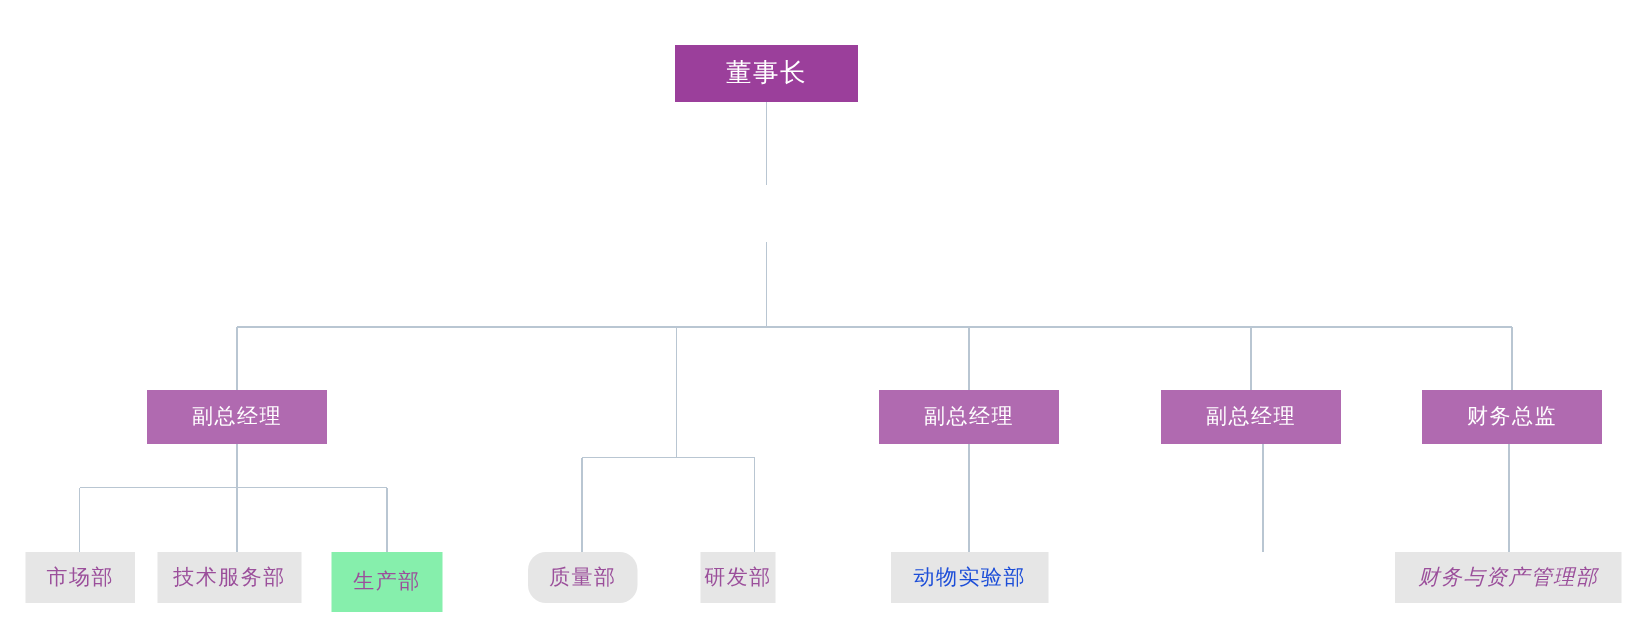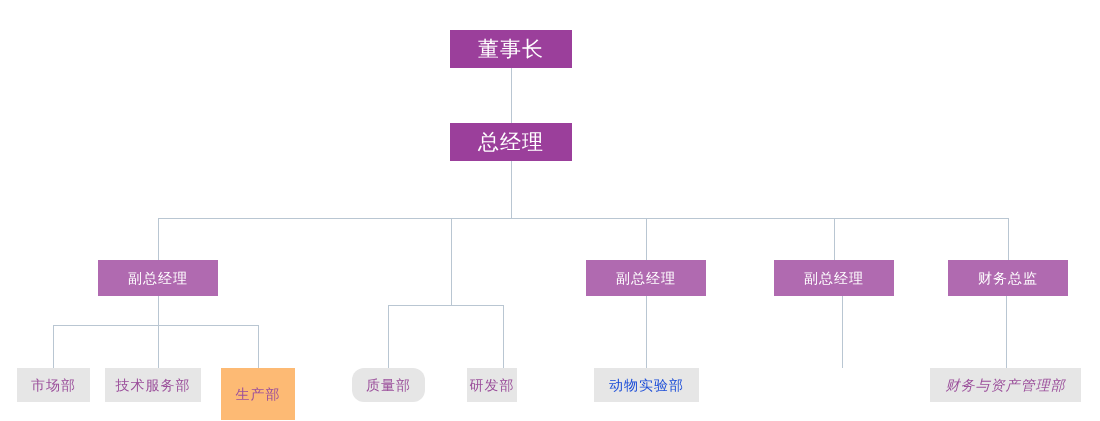--- a/index.html
+++ b/index.html
@@ -36,21 +36,21 @@
     line-height: 1;
   }
   .node-label {
     display: block;
     letter-spacing: 1px;
   }
   
   .lvl-top {
     background: #9b3f9b;
     color: #ffffff;
-    font-size: 21px;
+    font-size: 17px;
   }
   
   .lvl-mid {
     background: #b06ab0;
     color: #ffffff;
     font-size: 14px;
   }
   
   .lvl-leaf {
     background: #e6e6e6;
@@ -82,44 +82,41 @@
       <line x1="503" y1="305" x2="503" y2="368" stroke="#b9c6d2" stroke-width="1" shape-rendering="crispEdges"></line>
       <line x1="646" y1="296" x2="646" y2="368" stroke="#b9c6d2" stroke-width="1" shape-rendering="crispEdges"></line>
       <line x1="842" y1="296" x2="842" y2="368" stroke="#b9c6d2" stroke-width="1" shape-rendering="crispEdges"></line>
       <line x1="1006" y1="296" x2="1006" y2="368" stroke="#b9c6d2" stroke-width="1" shape-rendering="crispEdges"></line>
     </svg>
 
   <div class="node lvl-top" style="left: 450px; top: 30px; width: 122px; height: 38px; background: rgb(155, 63, 155); color: rgb(255, 255, 255);">
     <span class="node-label">董事长</span>
   </div>
 
-  <div class="node lvl-top" style="left: 450px; top: 123px; width: 122px; height: 38px; background: rgb(155, 63, 155); color: rgb(255, 255, 255);">
-    <span class="node-label">总经理</span>
-  </div>
 
   <div class="node lvl-mid" style="left: 98px; top: 260px; width: 120px; height: 36px; background: rgb(176, 106, 176); color: rgb(255, 255, 255);">
     <span class="node-label">副总经理</span>
   </div>
   <div class="node lvl-mid" style="left: 586px; top: 260px; width: 120px; height: 36px; background: rgb(176, 106, 176); color: rgb(255, 255, 255);">
     <span class="node-label">副总经理</span>
   </div>
   <div class="node lvl-mid" style="left: 774px; top: 260px; width: 120px; height: 36px; background: rgb(176, 106, 176); color: rgb(255, 255, 255);">
     <span class="node-label">副总经理</span>
   </div>
   <div class="node lvl-mid" style="left: 948px; top: 260px; width: 120px; height: 36px; background: rgb(176, 106, 176); color: rgb(255, 255, 255);">
     <span class="node-label">财务总监</span>
   </div>
 
   <div class="node lvl-leaf" style="left: 17px; top: 368px; width: 73px; height: 34px; background: rgb(230, 230, 230); color: rgb(155, 79, 155);">
     <span class="node-label">市场部</span>
   </div>
   <div class="node lvl-leaf" style="left: 105px; top: 368px; width: 96px; height: 34px; background: rgb(230, 230, 230); color: rgb(155, 79, 155);">
     <span class="node-label">技术服务部</span>
   </div>
-  <div class="node lvl-leaf" style="left: 221px; top: 368px; width: 74px; height: 52px; background: #fdba74; color: rgb(155, 79, 155);">
+  <div class="node lvl-leaf" style="left: 221px; top: 368px; width: 74px; height: 40px; background: #86efac; color: rgb(155, 79, 155);">
     <span class="node-label">生产部</span>
   </div>
   <div class="node lvl-leaf" style="left: 352px; top: 368px; width: 73px; height: 34px; background: rgb(230, 230, 230); color: rgb(155, 79, 155); border-radius: 12px;">
     <span class="node-label">质量部</span>
   </div>
   <div class="node lvl-leaf" style="left: 467px; top: 368px; width: 50px; height: 34px; background: rgb(230, 230, 230); color: rgb(155, 79, 155);">
     <span class="node-label">研发部</span>
   </div>
   <div class="node lvl-leaf" style="left: 594px; top: 368px; width: 105px; height: 34px; background: rgb(230, 230, 230); color: #1d4ed8;">
     <span class="node-label">动物实验部</span>

